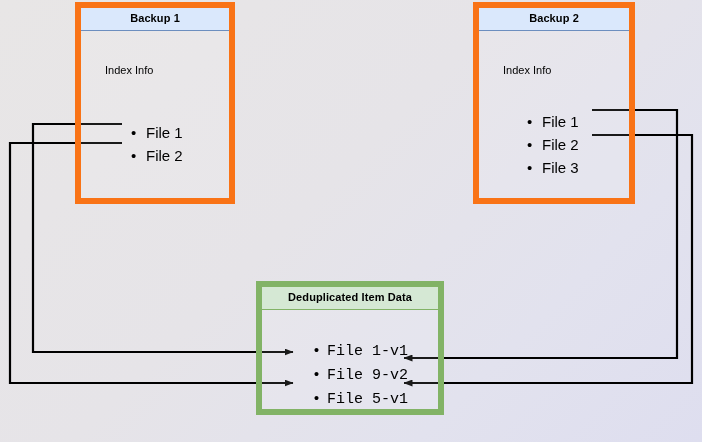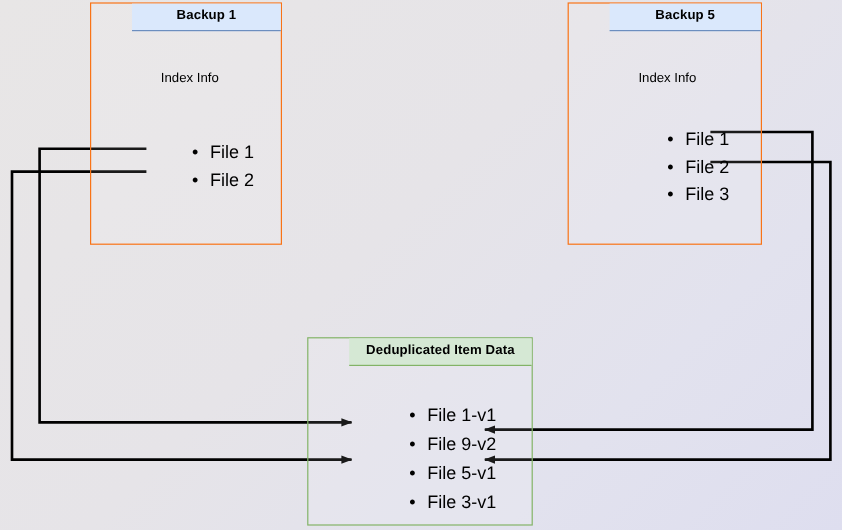--- a/index.html
+++ b/index.html
@@ -23,23 +23,22 @@
     position: absolute;
     left: 0;
     top: 0;
     width: 702px;
     height: 442px;
     pointer-events: none;
   }
   .box {
     position: absolute;
     box-sizing: border-box;
-    border: 1px solid #f97316;
+    border: 6px solid #f97316;
     background: rgba(255,255,255,0.10);
-    padding-left: 34px;
   }
   .box.green {
     border-color: #82b366;
   }
   .box-header {
     box-sizing: border-box;
     height: 23px;
     line-height: 21px;
     text-align: center;
     font-size: 11px;
@@ -100,24 +99,24 @@
     width: 162px;
     height: 202px;
   }
   #backup2 .index-label { left: 24px; top: 33px; }
   #backup2 .file-list { left: 48px; top: 79px; }
 
   #dedup {
     left: 256px;
     top: 281px;
     width: 188px;
-    height: 157px;
+    height: 134px;
   }
   #dedup .file-list { left: 50px; top: 30px; }
-  #dedup .file-list li { line-height: 24px; }
+  #dedup .file-list li { line-height: 24px; font-family: Liberation Mono, monospace; }
   #dedup .file-list li:before { line-height: 24px; }
 </style>
 </head>
 <body>
 
 <div id="canvas">
 
   <svg class="edges" viewBox="0 0 702 442">
     <defs>
       <marker id="arrowhead" markerWidth="9" markerHeight="7" refX="8.5" refY="3.5" orient="auto" markerUnits="userSpaceOnUse">
@@ -135,36 +134,35 @@
     <div class="box-body">
       <div class="index-label">Index Info</div>
       <ul class="file-list">
         <li>File 1</li>
         <li>File 2</li>
       </ul>
     </div>
   </div>
 
   <div class="box" id="backup2">
-    <div class="box-header">Backup 5</div>
+    <div class="box-header">Backup 2</div>
     <div class="box-body">
       <div class="index-label">Index Info</div>
       <ul class="file-list">
         <li>File 1</li>
         <li>File 2</li>
         <li>File 3</li>
       </ul>
     </div>
   </div>
 
   <div class="box green" id="dedup">
     <div class="box-header">Deduplicated Item Data</div>
     <div class="box-body">
       <ul class="file-list">
         <li>File 1-v1</li>
         <li>File 9-v2</li>
         <li>File 5-v1</li>
-        <li>File 3-v1</li>
       </ul>
     </div>
   </div>
 
 </div>
 
 </body></html>

